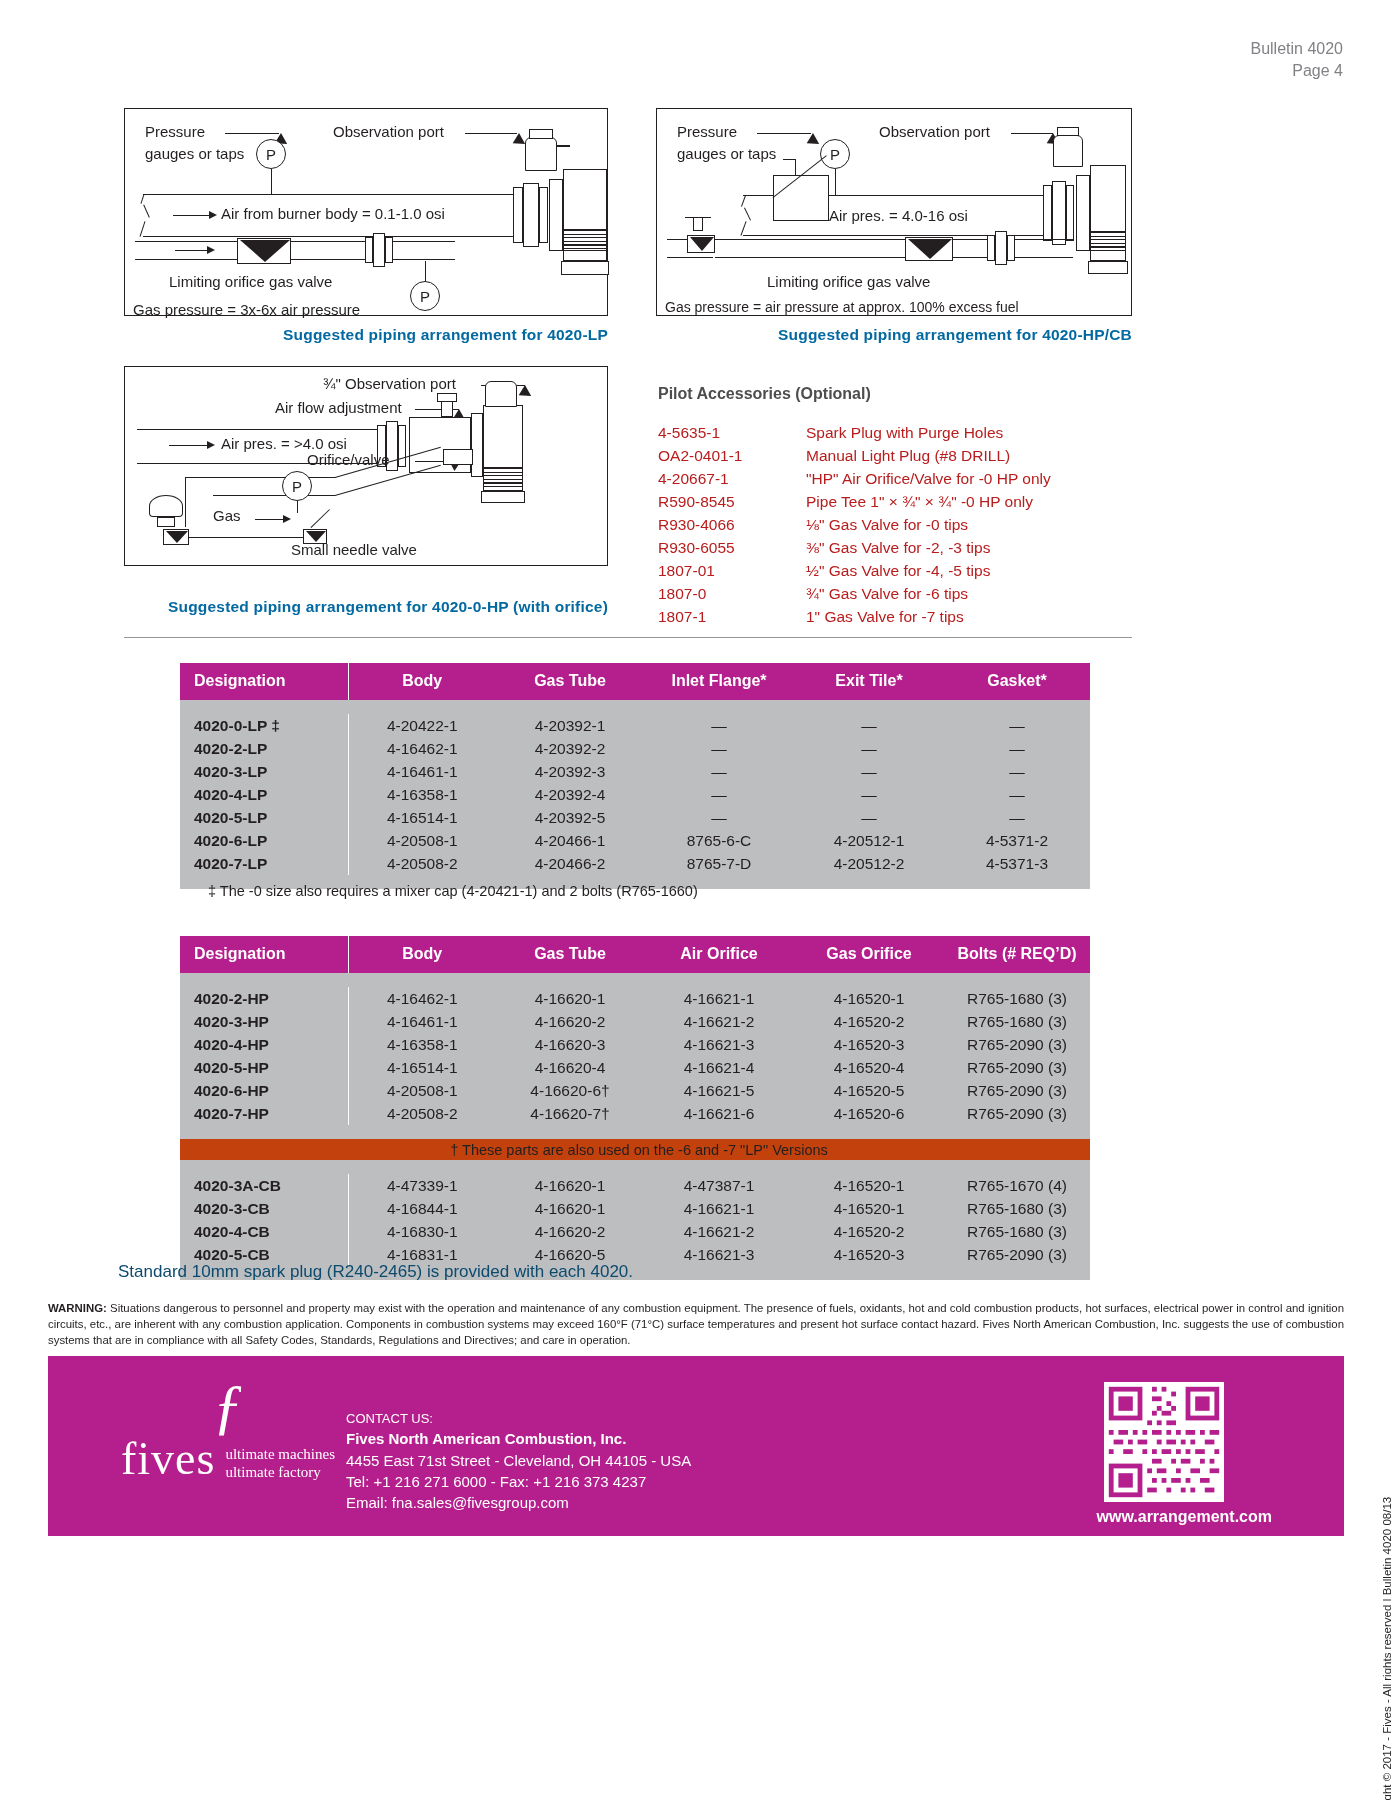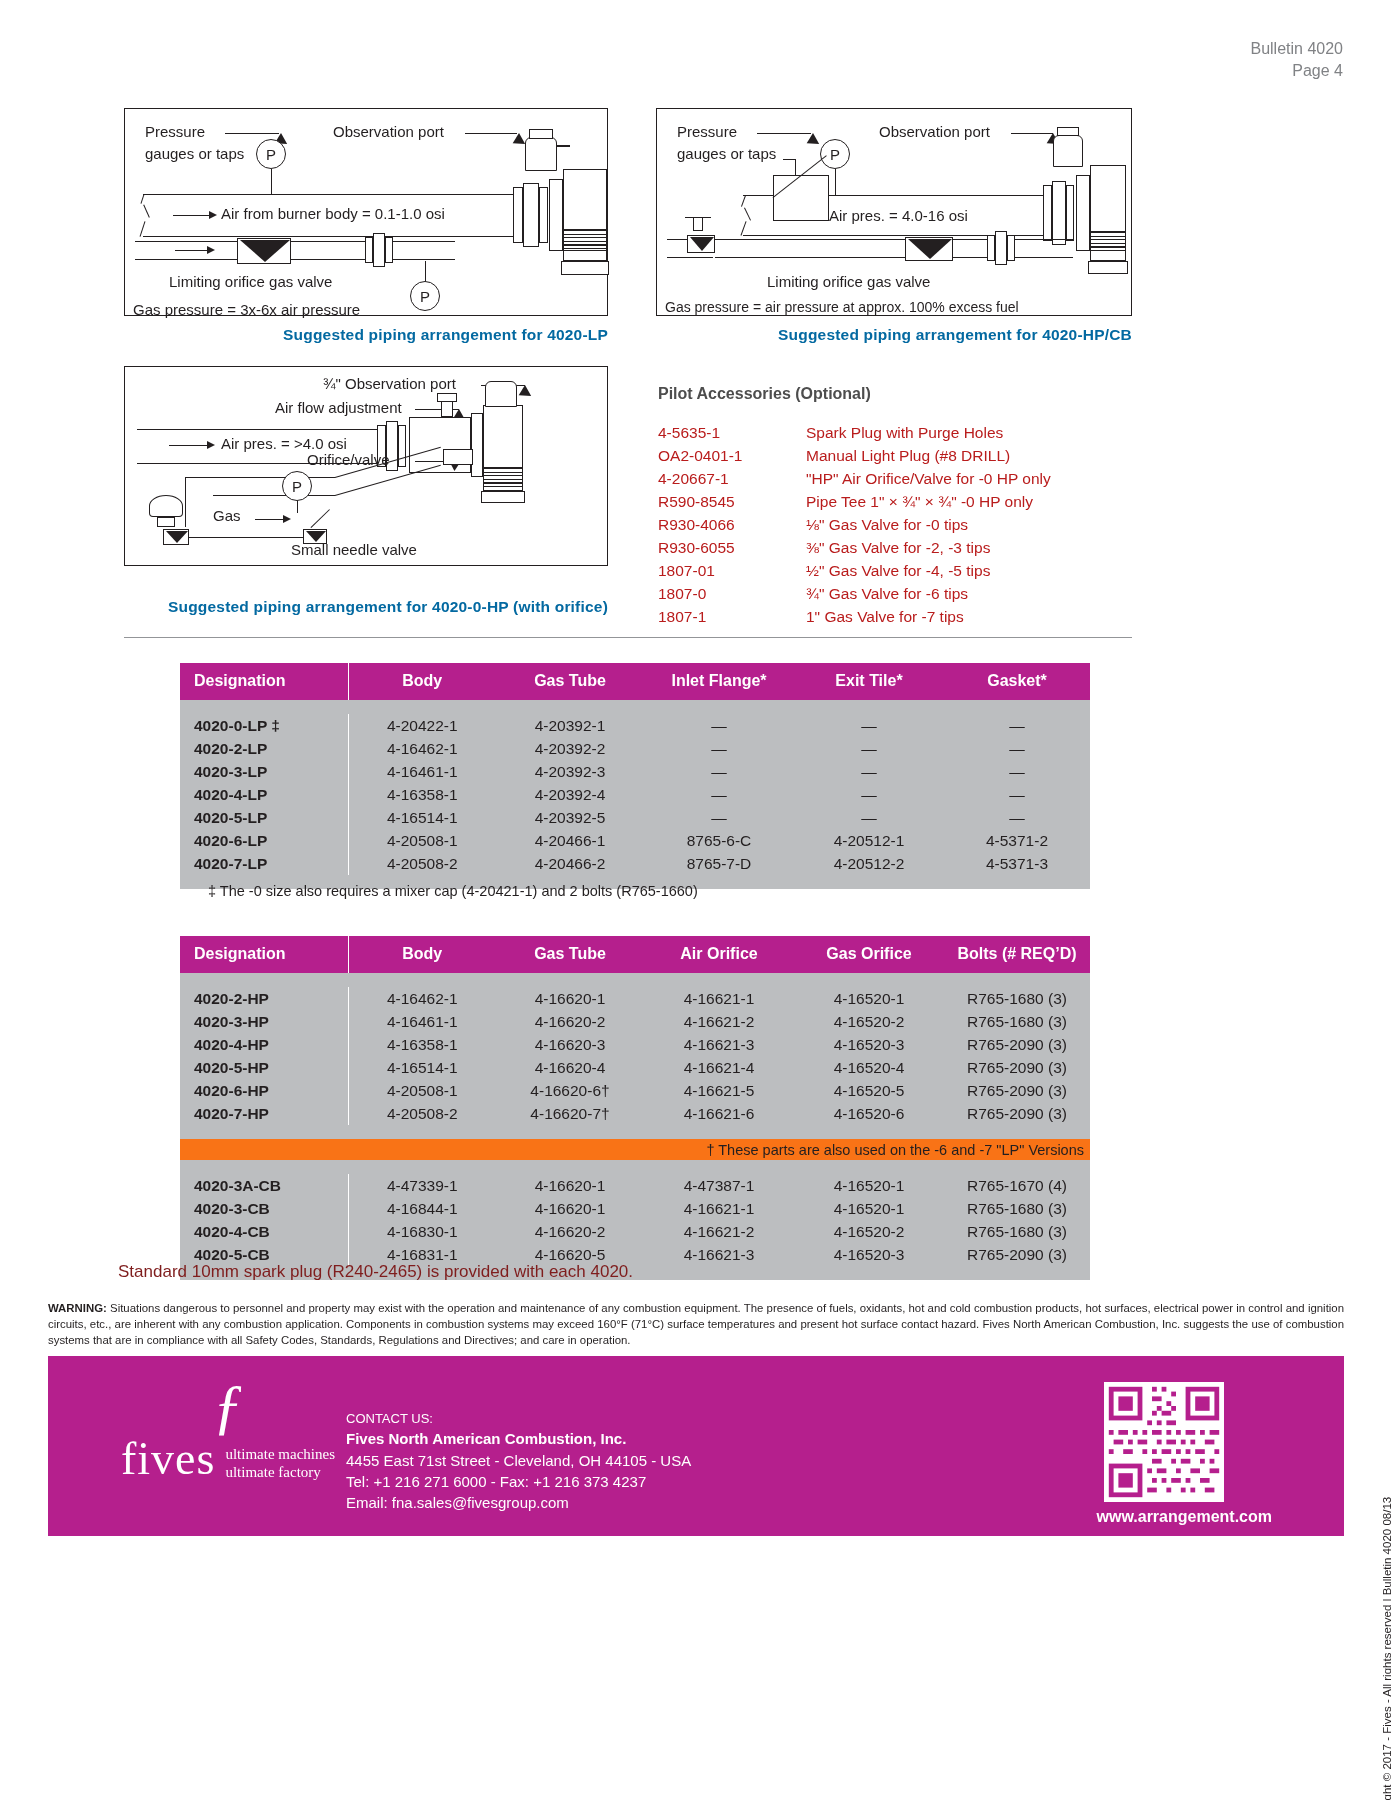--- a/index.html
+++ b/index.html
@@ -104,32 +104,32 @@
     background:#bcbec0; text-align:center; padding:2.5px 6px; color:#231f20;
   }
   .ptable tbody td.first {
     text-align:left; padding-left:14px; font-weight:bold;
     border-right:1.5px solid #ffffff;
     margin-top:20px;
   }
   .ptable thead th.first { border-right:1.5px solid #ffffff; }
   .ptable tbody tr.pad td { height:14px; padding:0; }
   .ptable tbody td.note {
-    text-align:right; padding-left:14px; font-size:14.5px; color:#231f20;
-    background:#f97316;
+    text-align:center; padding-left:14px; font-size:14.5px; color:#231f20;
+    background:#c2410c;
   }
 
   .tnotes {
     position:absolute; left:208px; top:880px;
     font-size:14.5px; line-height:1.55; color:#231f20;
   }
 
   #std-note {
     position:absolute; left:118px; top:1262px;
-    font-size:17px; color:#7f1d1d;
+    font-size:17px; color:#0c4a6e;
   }
 
   
   #warning {
     position:absolute; left:48px; top:1300px; width:1296px;
     font-size:11.4px; line-height:1.42; color:#231f20; text-align:justify;
   }
   #warning b { font-weight:bold; }
 
   

